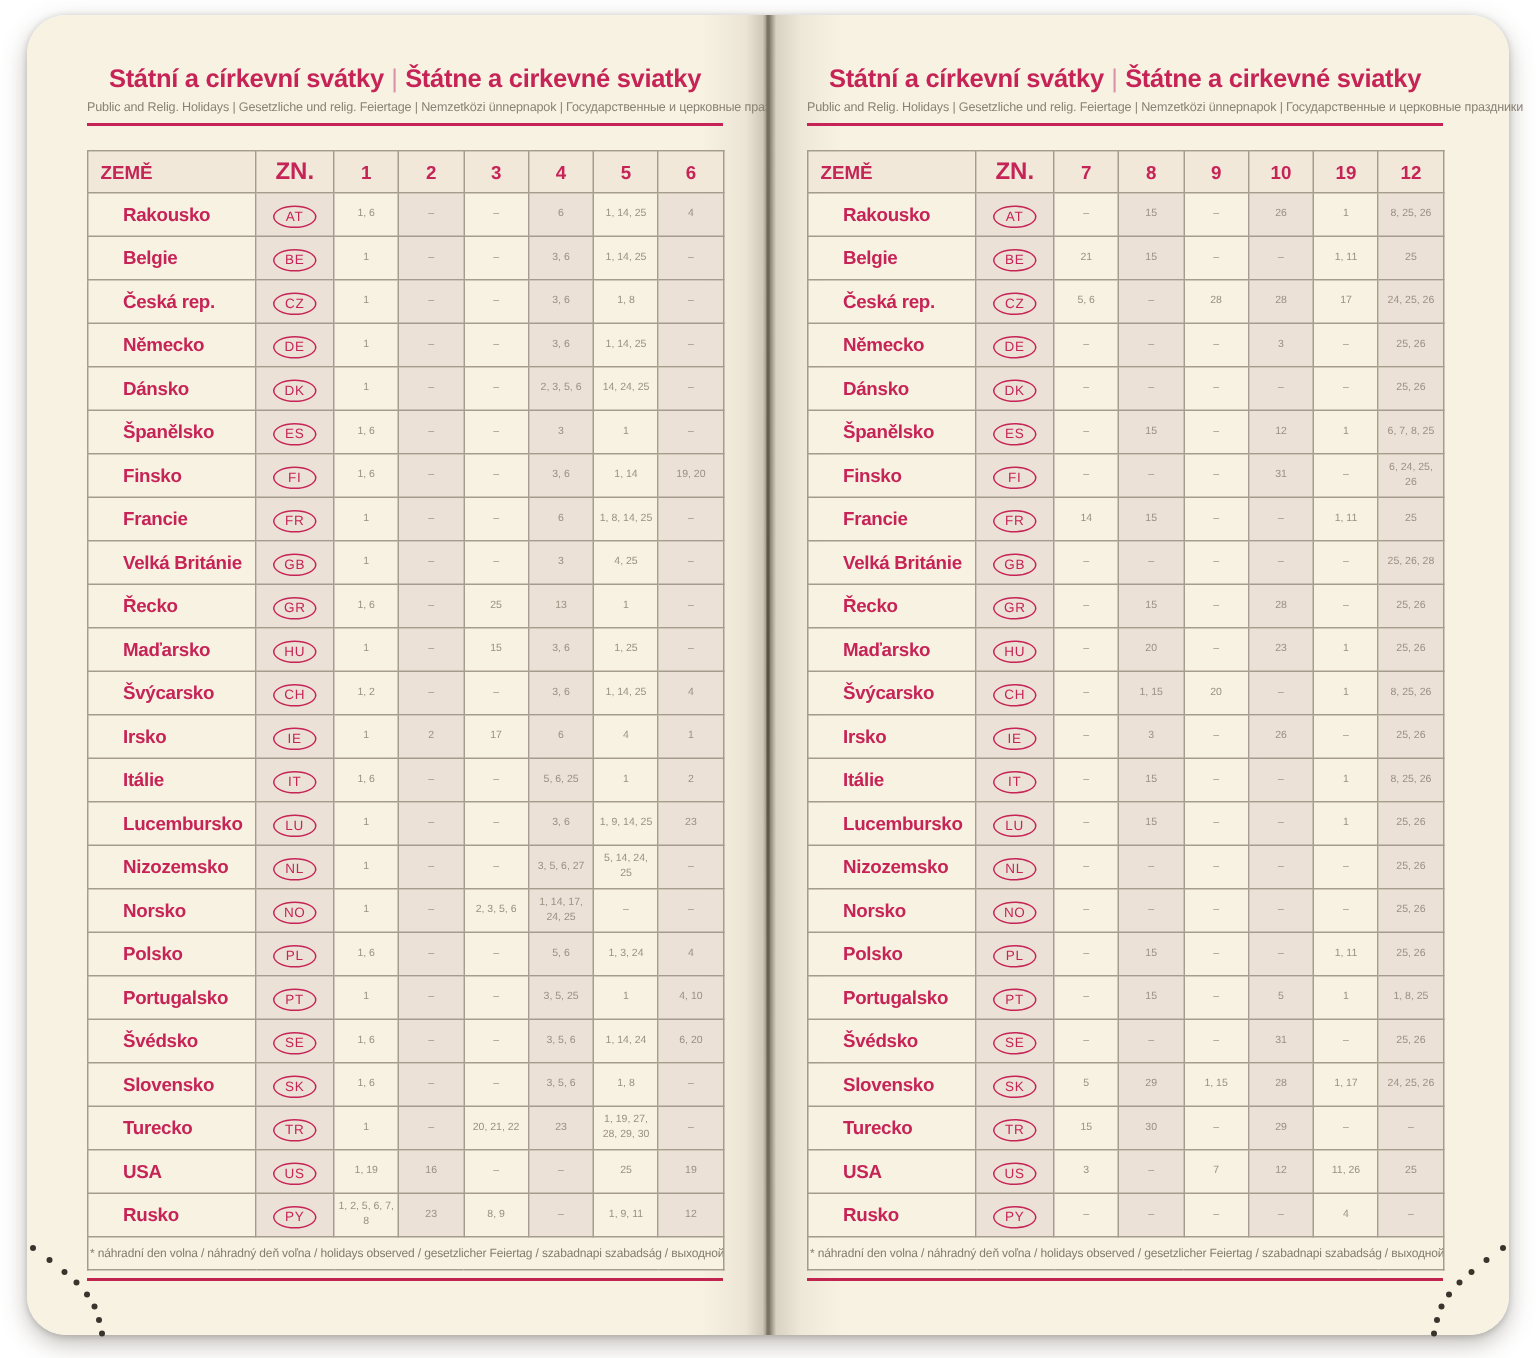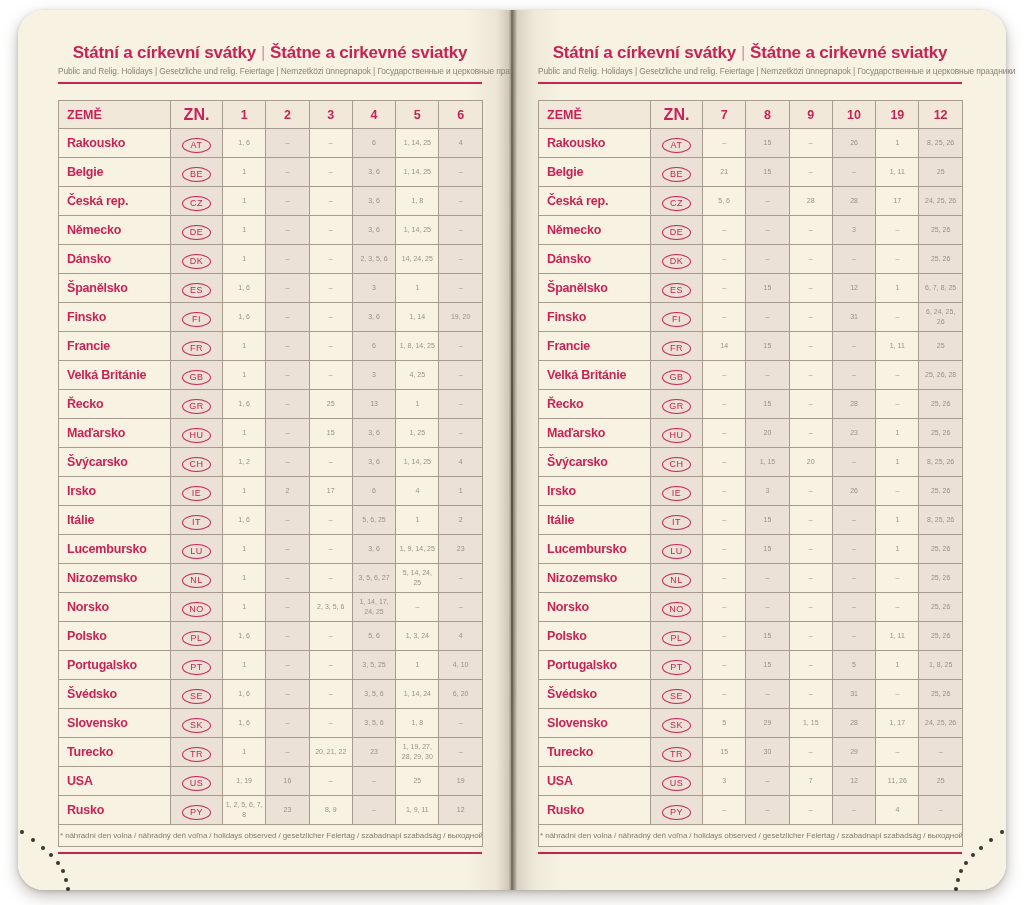--- a/index.html
+++ b/index.html
@@ -44,21 +44,21 @@
   table.holidays th, table.holidays td{
     border:1px solid #a59c8d;box-sizing:border-box;overflow:hidden;
   }
   col.c-country{width:112px;} col.c-code{width:52px;} col.c-month{width:43.3px;}
   th{height:28px;background:#f1e8da;color:#c62457;font-size:16px;}
   th.h-country{text-align:left;padding-left:8px;font-size:12.5px;}
   th.h-month{font-size:12.5px;}
   td{height:29px;background:#f8f2e3;}
   td.shade{background:#ebe1d6;}
   td.country{
-    color:#c62457;font-weight:bold;font-size:12.5px;text-align:left;padding-left:8px;
+    color:#c62457;font-weight:bold;font-size:12.5px;text-align:left;padding-left:23px;
     white-space:nowrap;letter-spacing:-0.2px;
   }
   td.code{text-align:center;}
   .badge{
     display:inline-block;border:1.4px solid #c62457;color:#c62457;border-radius:50%;
     font-size:9px;font-weight:normal;line-height:11px;padding:1px 0 0 0;width:27px;height:12px;
     letter-spacing:0.5px;
   }
   td.val{
     text-align:center;font-size:7px;color:#9a9183;line-height:1.45;padding:1px 2px;

